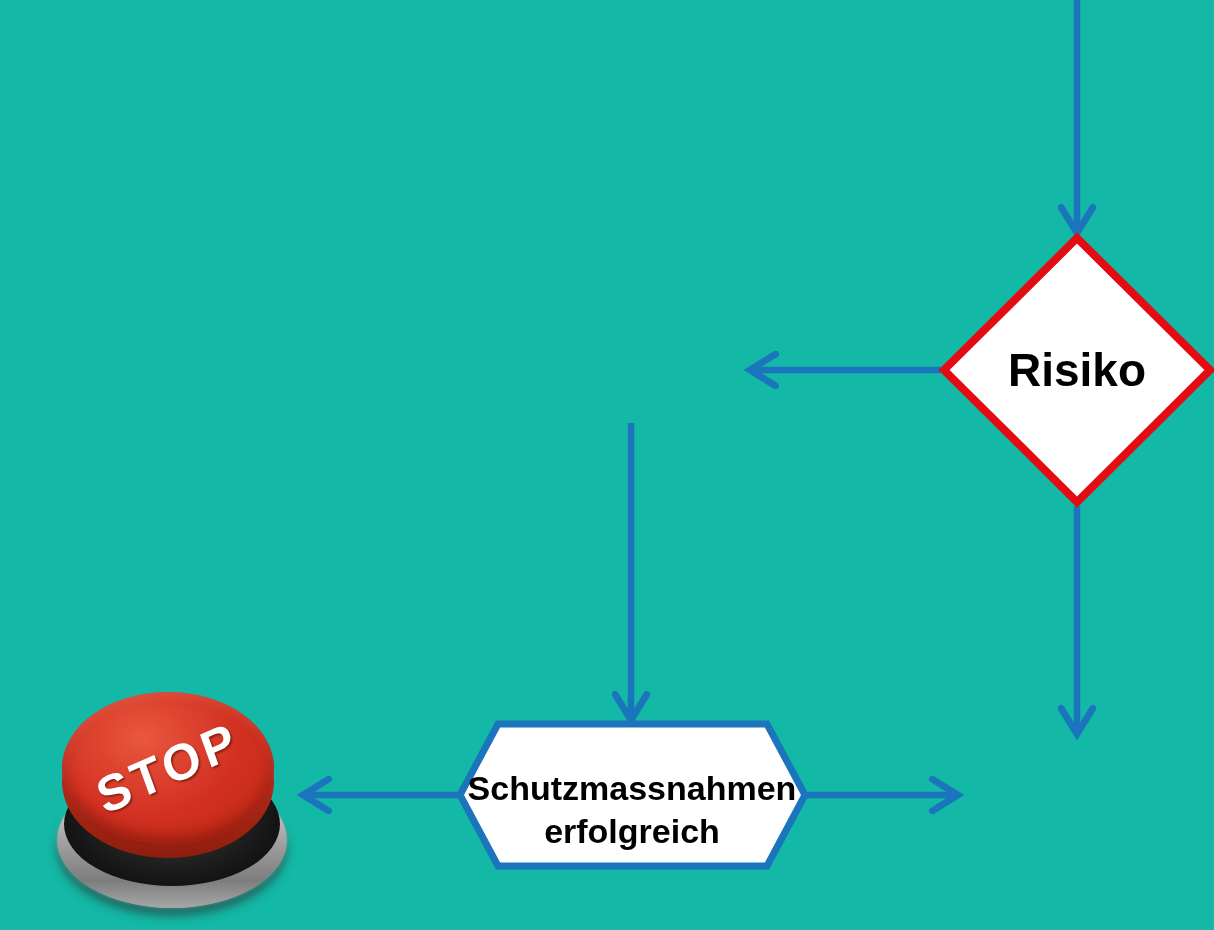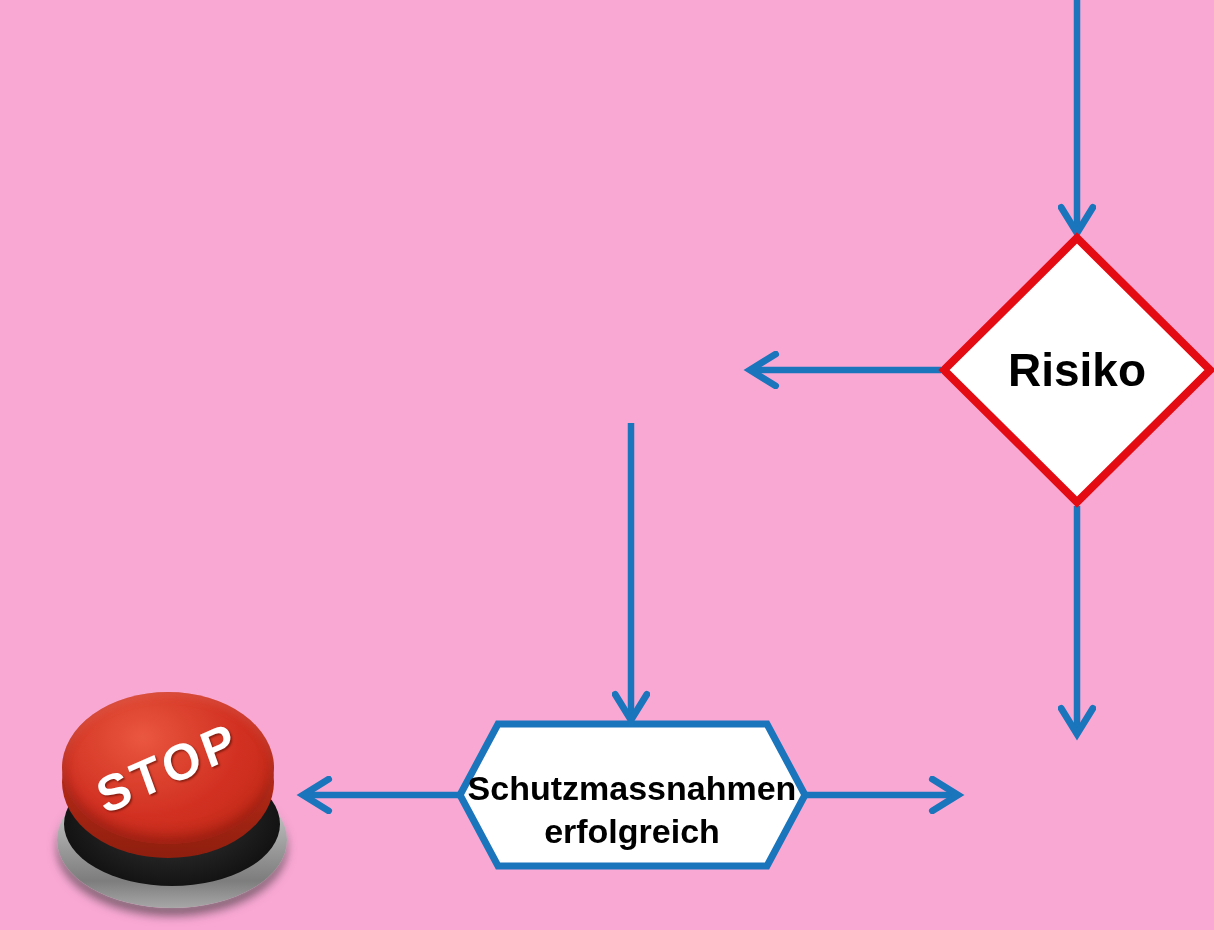--- a/index.html
+++ b/index.html
@@ -4,21 +4,21 @@
 <style>
   html, body {
     margin: 0;
     padding: 0;
     background: #000;
   }
   .canvas {
     position: relative;
     width: 1214px;
     height: 930px;
-    background: #f9a8d4;
+    background: #14b8a6;
     overflow: hidden;
     font-family: "Liberation Sans", "DejaVu Sans", sans-serif;
   }
   .diagram-svg {
     position: absolute;
     left: 0;
     top: 0;
   }
   .flow-line {
     fill: none;

